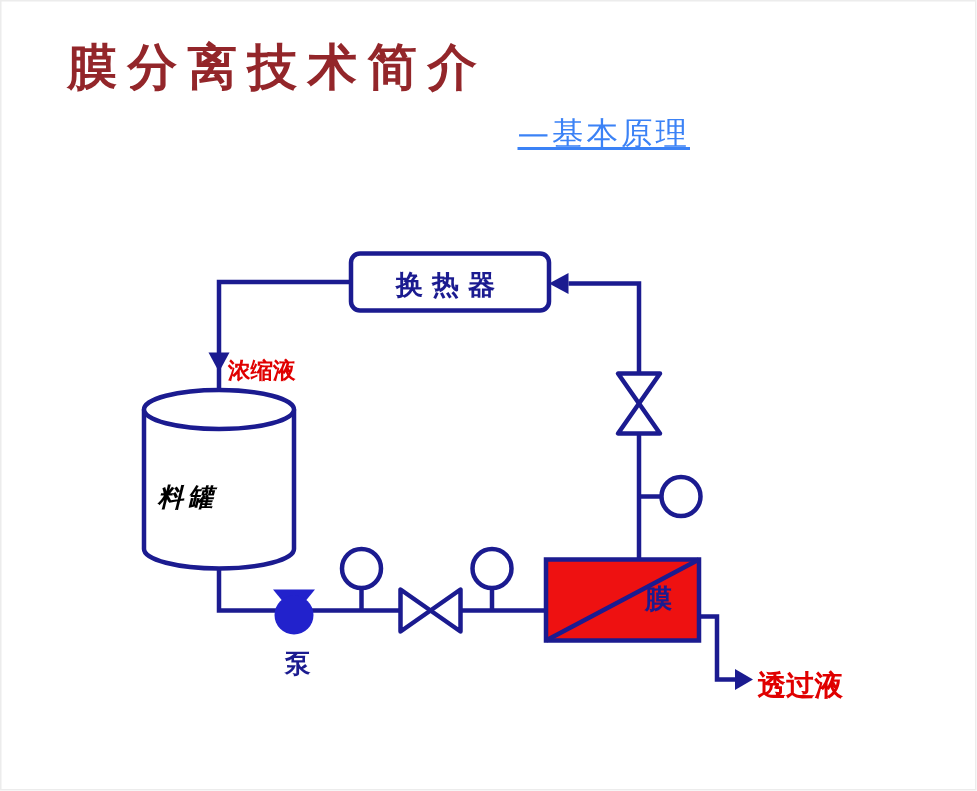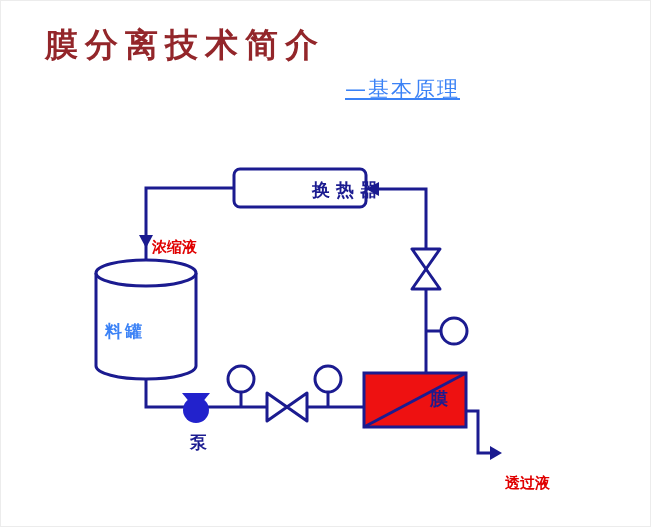--- a/index.html
+++ b/index.html
@@ -21,27 +21,27 @@
     position:absolute; left:344px; top:74px;
     font-size:21px; font-weight:normal; color:#3b82f6;
     text-decoration:underline; letter-spacing:2px; white-space:nowrap;
   }
   .diagram {
     position:absolute; left:0; top:0; width:651px; height:527px;
   }
   .dlabel { position:absolute; font-weight:bold; white-space:nowrap; }
   .lbl-heat {
     left:233px; top:177px; width:132px; text-align:center;
-    font-size:18px; color:#1b1b90; letter-spacing:6px;margin-left:48px;
+    font-size:18px; color:#1b1b90; letter-spacing:6px;
   }
   .lbl-concentrate { left:151px; top:213px; font-size:15px; color:#e00000;margin-top:24px; }
-  .lbl-tank { left:104px; top:319px; font-size:17px; color:#3b82f6; letter-spacing:3px; }
+  .lbl-tank { left:104px; top:319px; font-size:17px; color:#000000; letter-spacing:3px;font-style:italic; }
   .lbl-pump { left:189px; top:430px; font-size:17px; color:#1b1b90; }
   .lbl-membrane { left:429px; top:386px; font-size:18px; color:#1b1b90; }
-  .lbl-permeate { left:504px; top:443px; font-size:15px; color:#e00000;margin-top:30px; }
+  .lbl-permeate { left:504px; top:443px; font-size:19px; color:#e00000; }
 </style>
 </head>
 <body>
 
 <div class="slide">
 
   <h1 class="title">膜分离技术简介</h1>
   <div class="subtitle">—基本原理</div>
 
   <svg class="diagram" viewBox="0 0 651 527" xmlns="http://www.w3.org/2000/svg">

